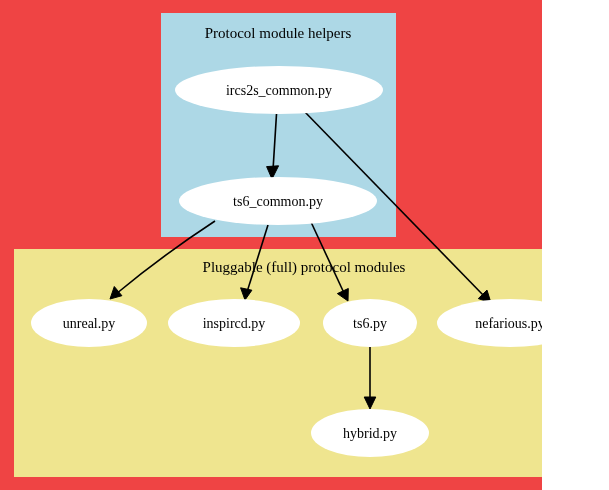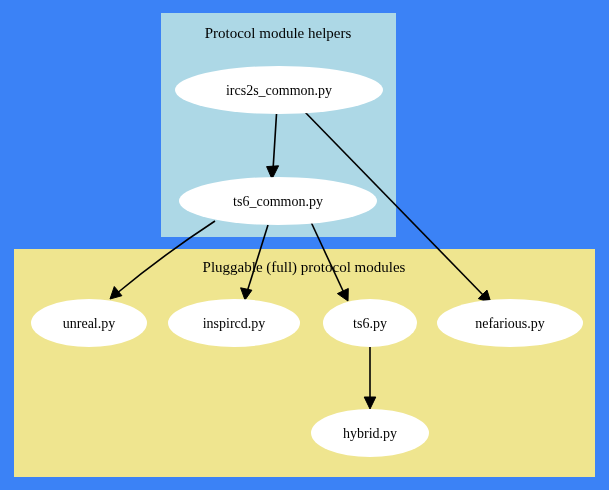--- a/index.html
+++ b/index.html
@@ -1,20 +1,20 @@
 <!DOCTYPE html>
 <html><head>
 <meta charset="utf-8">
 <title>Protocol module graph</title>
 <style>
   html,body{margin:0;padding:0;background:#ffffff;}
   #canvas{
     position:relative;
-    width:609px;height:490px;
-    background:#3b82f6;
+    width:542px;height:490px;
+    background:#ef4444;
     overflow:hidden;
     font-family:"Liberation Serif","DejaVu Serif",serif;
   }
   #graph-svg{position:absolute;left:0;top:0;width:609px;height:490px;}
   .cluster-label{
     font-size:15px;
     fill:#000000;
     text-anchor:middle;
     font-family:"Liberation Serif","DejaVu Serif",serif;
   }

